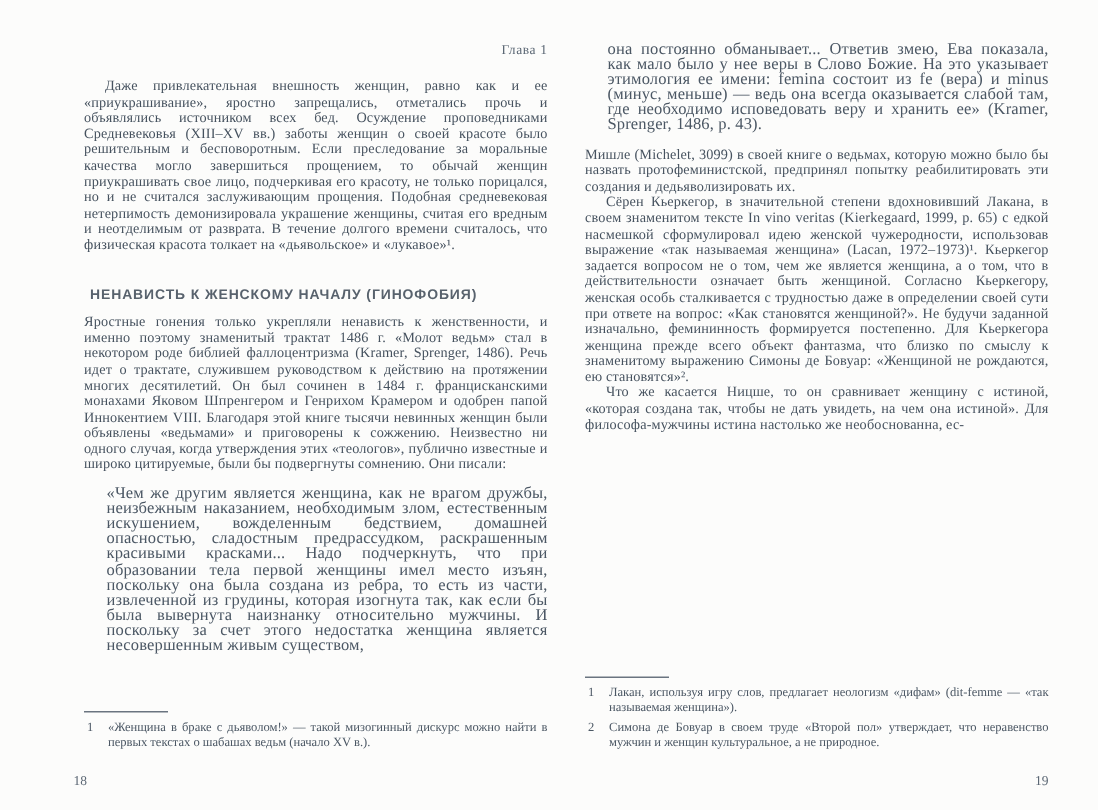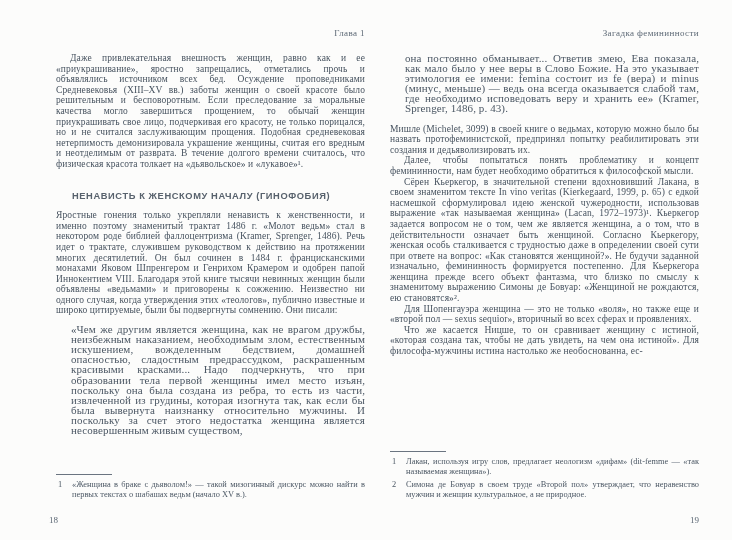--- a/index.html
+++ b/index.html
@@ -45,21 +45,21 @@
   .para { margin: 0; }
   .para.indent { text-indent: 14px; }
   .para + .para { margin-top: 0; }
 
   .section-heading {
     font-family: "Liberation Sans", sans-serif;
     font-size: 9.3px;
     font-weight: 600;
     letter-spacing: 0.6px;
     color: #58626d;
-    margin: 21px 0 9px 16px;
+    margin: 21px 0 9px 4px;
   }
 
   .quote {
     margin: 8px 0 0 15px;
     font-size: 11px;
     line-height: 10.1px;
     text-align: justify;
     color: #4b5764;
   }
   .quote.top { margin-top: 0; margin-bottom: 10px; }
@@ -122,29 +122,26 @@
       <div class="footnote">
         <span class="fn-num">1</span>
         <span class="fn-text">«Женщина в браке с дьяволом!» — такой мизогинный дискурс можно найти в первых текстах о шабашах ведьм (начало XV в.).</span>
       </div>
     </div>
 
     <div class="page-number pn-left">18</div>
   </div>
 
   <div class="page page-right">
-    <div class="running-head">Загадка фемининности</div>
 
     <div class="body-text">
       <div class="quote top">она постоянно обманывает... Ответив змею, Ева показала, как мало было у нее веры в Слово Божие. На это указывает этимология ее имени: femina состоит из fe (вера) и minus (минус, меньше) — ведь она всегда оказывается слабой там, где необходимо исповедовать веру и хранить ее» (Kramer, Sprenger, 1486, p. 43).</div>
 
       <p class="para">Мишле (Michelet, 3099) в своей книге о ведьмах, которую можно было бы назвать протофеминистской, предпринял попытку реабилитировать эти создания и дедьяволизировать их.</p>
-      <p class="para indent">Далее, чтобы попытаться понять проблематику и концепт фемининности, нам будет необходимо обратиться к философской мысли.</p>
       <p class="para indent">Сёрен Кьеркегор, в значительной степени вдохновивший Лакана, в своем знаменитом тексте In vino veritas (Kierkegaard, 1999, p. 65) с едкой насмешкой сформулировал идею женской чужеродности, использовав выражение «так называемая женщина» (Lacan, 1972–1973)¹. Кьеркегор задается вопросом не о том, чем же является женщина, а о том, что в действительности означает быть женщиной. Согласно Кьеркегору, женская особь сталкивается с трудностью даже в определении своей сути при ответе на вопрос: «Как становятся женщиной?». Не будучи заданной изначально, фемининность формируется постепенно. Для Кьеркегора женщина прежде всего объект фантазма, что близко по смыслу к знаменитому выражению Симоны де Бовуар: «Женщиной не рождаются, ею становятся»².</p>
-      <p class="para indent">Для Шопенгауэра женщина — это не только «воля», но также еще и «второй пол — sexus sequior», вторичный во всех сферах и проявлениях.</p>
       <p class="para indent">Что же касается Ницше, то он сравнивает женщину с истиной, «которая создана так, чтобы не дать увидеть, на чем она истиной». Для философа-мужчины истина настолько же необоснованна, ес-</p>
     </div>
 
     <div class="footnote-block">
       <div class="footnote-rule"></div>
       <div class="footnote">
         <span class="fn-num">1</span>
         <span class="fn-text">Лакан, используя игру слов, предлагает неологизм «дифам» (dit-femme — «так называемая женщина»).</span>
       </div>
       <div class="footnote">

